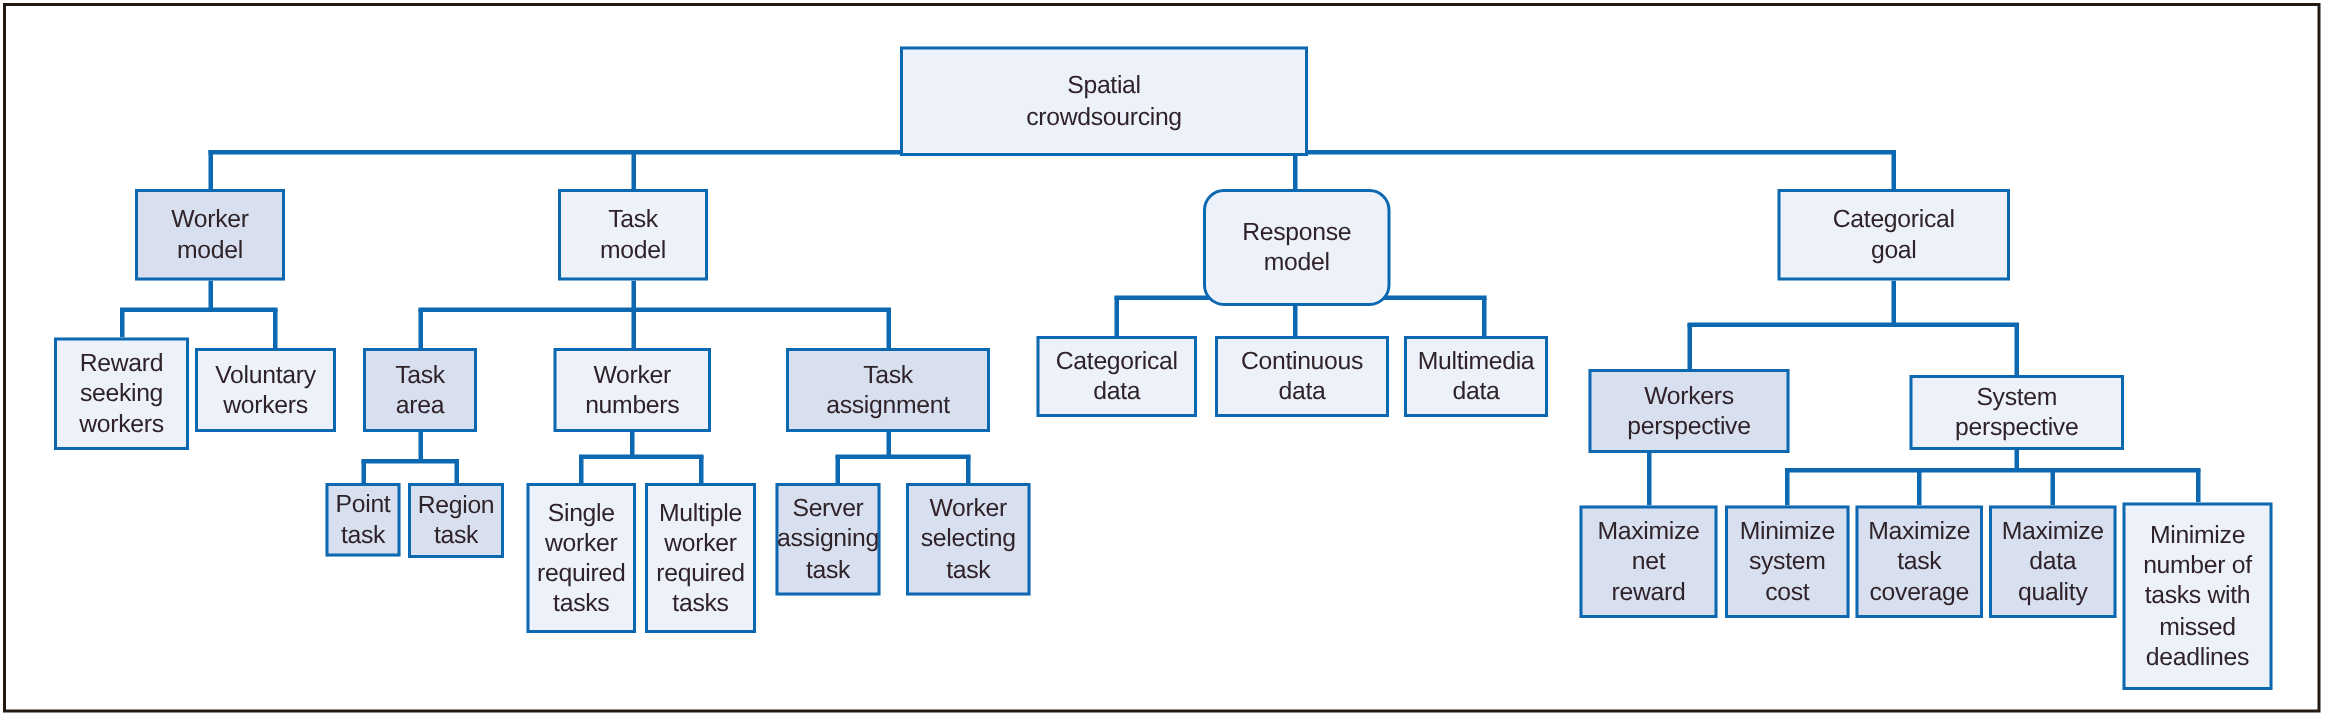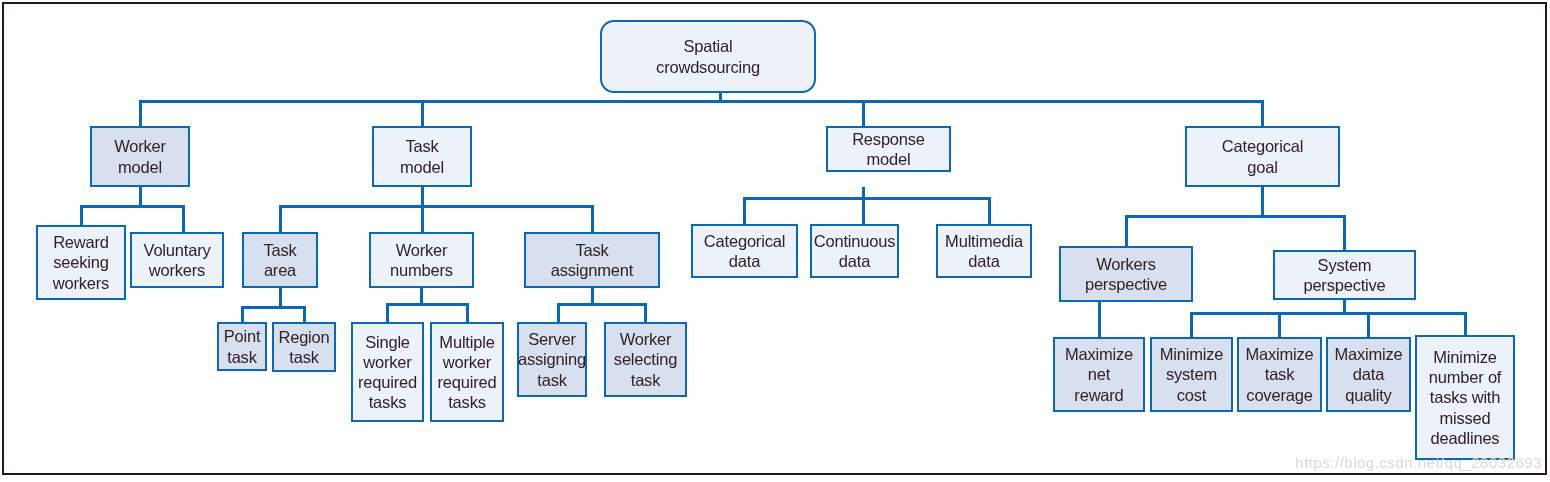--- a/index.html
+++ b/index.html
@@ -87,44 +87,44 @@
       <div class="seg" style="left: 556.5px; top: 303px; width: 90px; height: 3px;"></div>
       <div class="seg" style="left: 556.5px; top: 304px; width: 3px; height: 18px;"></div>
       <div class="seg" style="left: 643.5px; top: 304px; width: 3px; height: 18px;"></div>
       <div class="seg" style="left: 1097.5px; top: 302px; width: 3px; height: 35px;"></div>
       <div class="seg" style="left: 1342.5px; top: 300px; width: 3px; height: 13px;"></div>
       <div class="seg" style="left: 1189.5px; top: 312px; width: 277px; height: 3px;"></div>
       <div class="seg" style="left: 1189.5px; top: 313px; width: 3px; height: 24px;"></div>
       <div class="seg" style="left: 1277.5px; top: 313px; width: 3px; height: 24px;"></div>
       <div class="seg" style="left: 1366.5px; top: 313px; width: 3px; height: 24px;"></div>
       <div class="seg" style="left: 1463.5px; top: 313px; width: 3px; height: 22px;"></div>
-      <div class="node" style="left: 600px; top: 20px; width: 216px; height: 73px; border-radius: 14px;">Spatial
+      <div class="node" style="left: 600px; top: 31px; width: 272px; height: 73px;">Spatial
 crowdsourcing</div>
       <div class="node emphasis" style="left: 90px; top: 126px; width: 100px; height: 61px;">Worker
 model</div>
       <div class="node" style="left: 372px; top: 126px; width: 100px; height: 61px;">Task
 model</div>
-      <div class="node" style="left: 826px; top: 126px; width: 125px; height: 46px;">Response
+      <div class="node" style="left: 802px; top: 126px; width: 125px; height: 78px; border-radius: 14px;">Response
 model</div>
       <div class="node" style="left: 1185px; top: 126px; width: 155px; height: 61px;">Categorical
 goal</div>
       <div class="node" style="left: 36px; top: 225px; width: 90px; height: 75px;">Reward
 seeking
 workers</div>
       <div class="node" style="left: 130px; top: 232px; width: 94px; height: 56px;">Voluntary
 workers</div>
       <div class="node emphasis" style="left: 242px; top: 232px; width: 76px; height: 56px;">Task
 area</div>
       <div class="node" style="left: 369px; top: 232px; width: 105px; height: 56px;">Worker
 numbers</div>
       <div class="node emphasis" style="left: 524px; top: 232px; width: 136px; height: 56px;">Task
 assignment</div>
       <div class="node" style="left: 691px; top: 224px; width: 107px; height: 54px;">Categorical
 data</div>
-      <div class="node" style="left: 810px; top: 224px; width: 89px; height: 54px;">Continuous
+      <div class="node" style="left: 810px; top: 224px; width: 116px; height: 54px;">Continuous
 data</div>
       <div class="node" style="left: 936px; top: 224px; width: 96px; height: 54px;">Multimedia
 data</div>
       <div class="node emphasis" style="left: 1059px; top: 246px; width: 134px; height: 56px;">Workers
 perspective</div>
       <div class="node" style="left: 1273px; top: 250px; width: 143px; height: 50px;">System
 perspective</div>
       <div class="node emphasis" style="left: 217px; top: 322px; width: 50px; height: 49px; text-align: center;">Point
 task</div>
       <div class="node emphasis" style="left: 272px; top: 322px; width: 64px; height: 50px;">Region
@@ -154,14 +154,13 @@
 coverage</div>
       <div class="node emphasis" style="left: 1326px; top: 337px; width: 85px; height: 75px;">Maximize
 data
 quality</div>
       <div class="node" style="left: 1415px; top: 335px; width: 100px; height: 125px;">Minimize
 number of
 tasks with
 missed
 deadlines</div>
     </div>
-  <div id="watermark">https://blog.csdn.net/qq_28032693</div>
 </div>
 
 </body></html>

